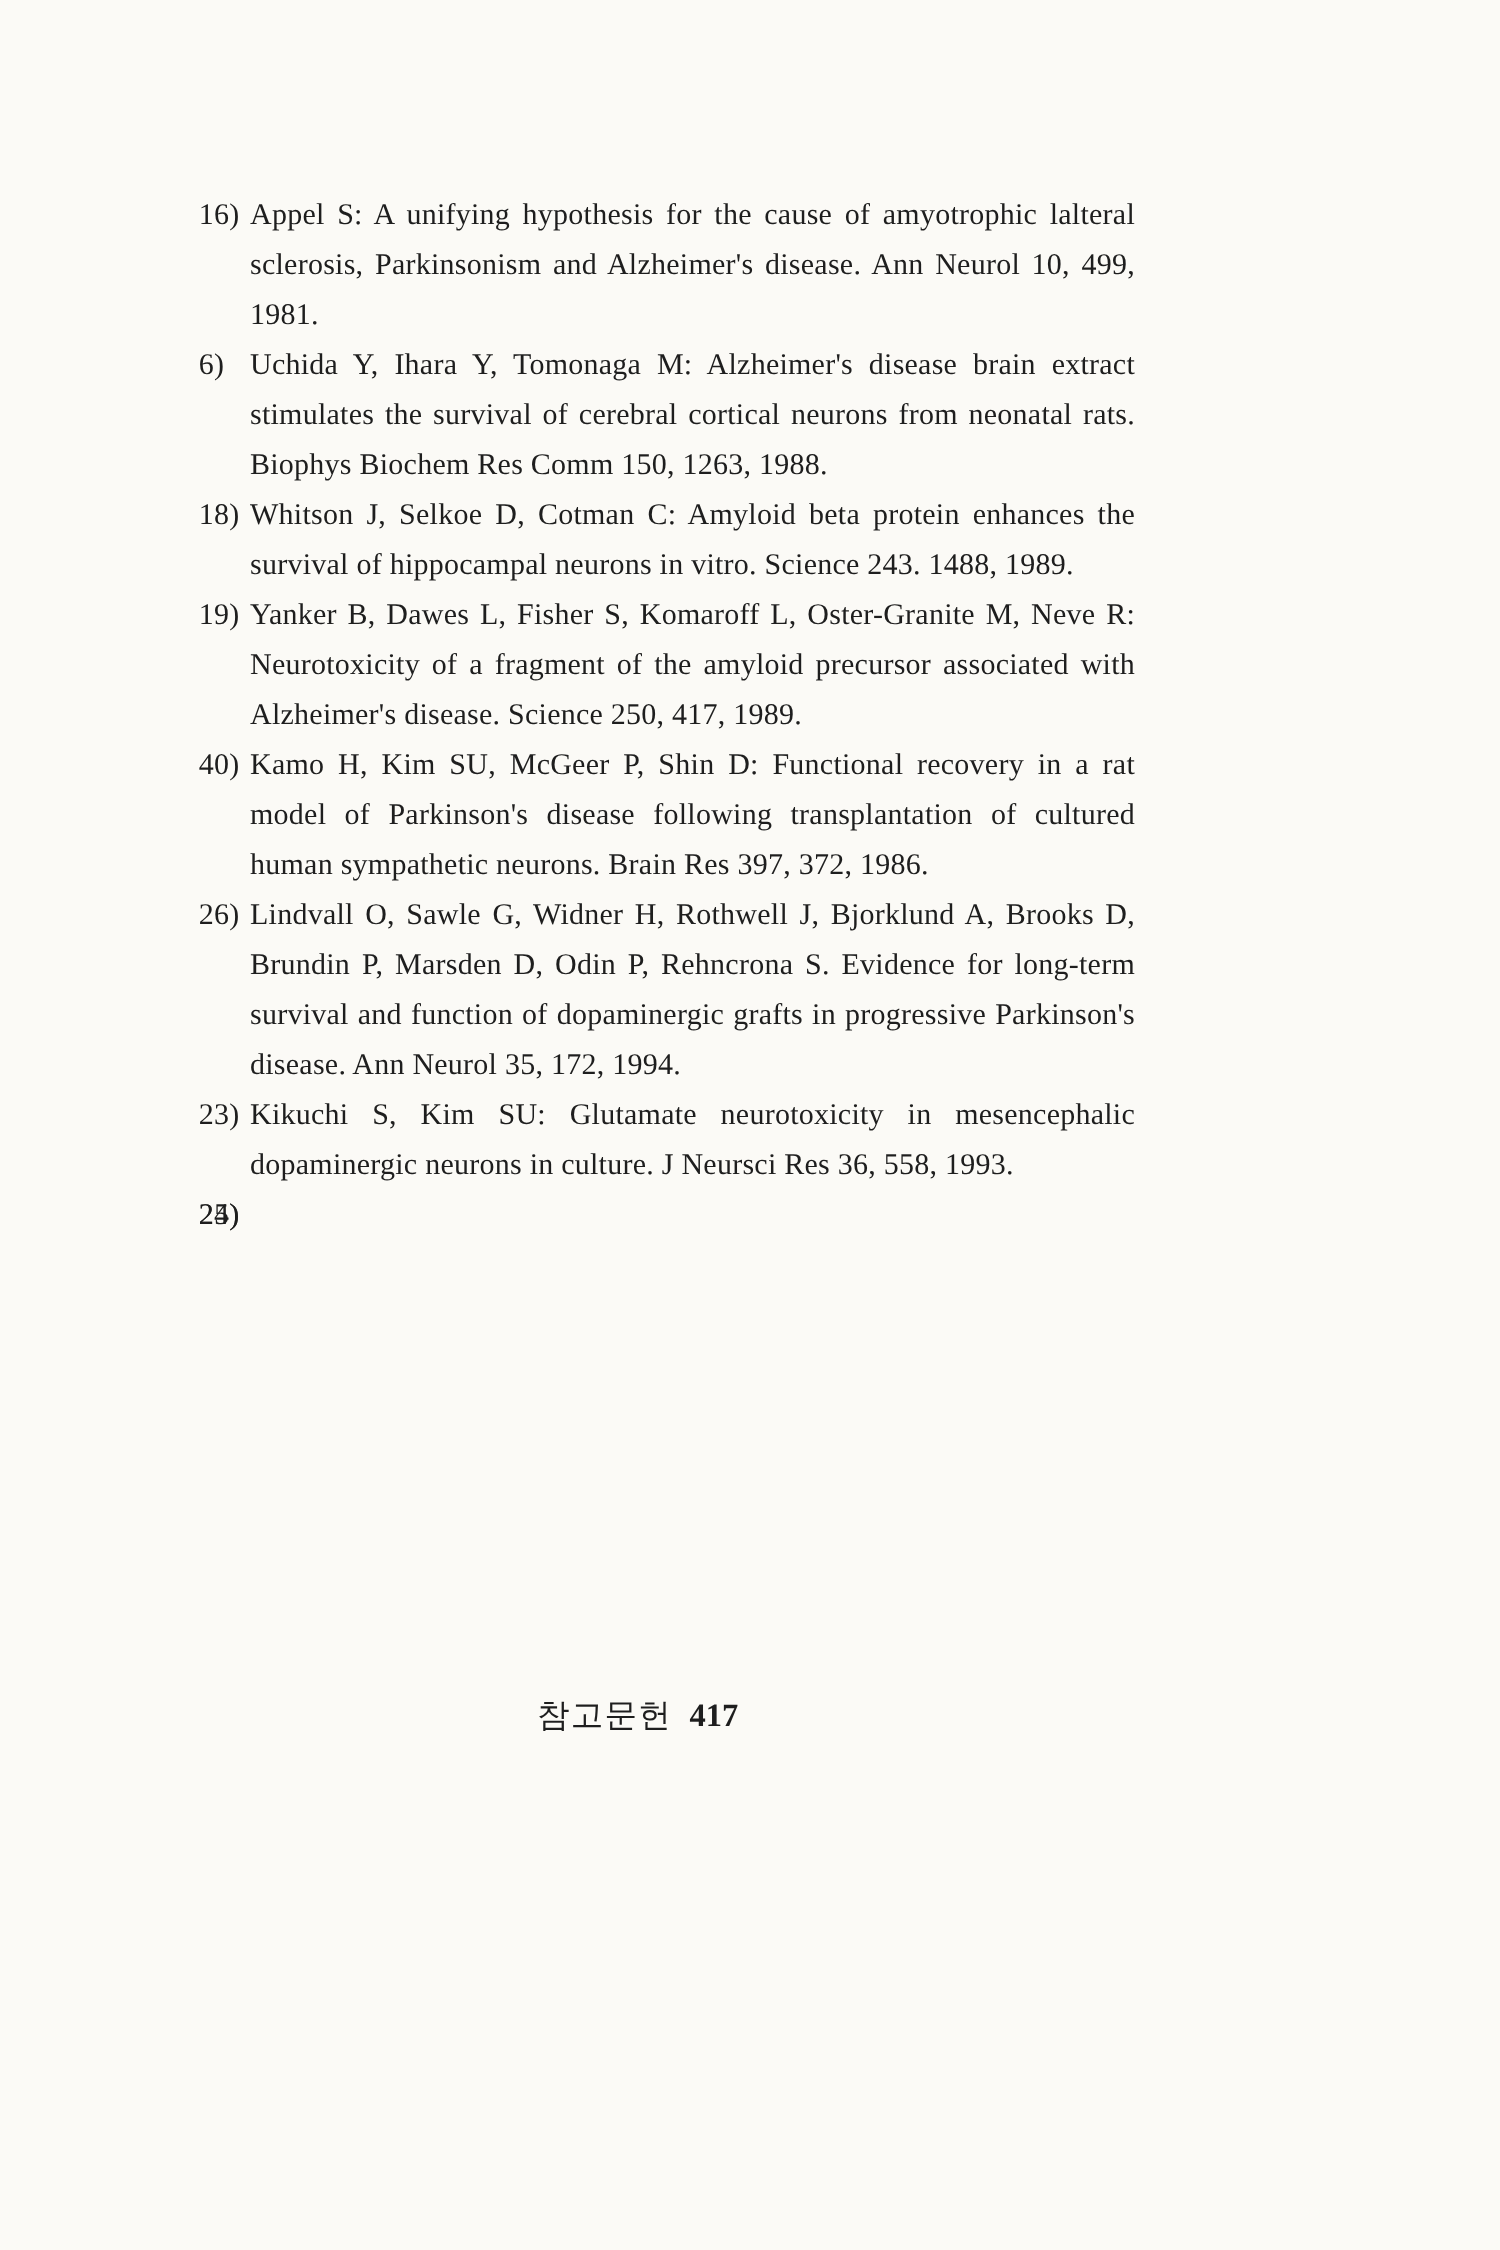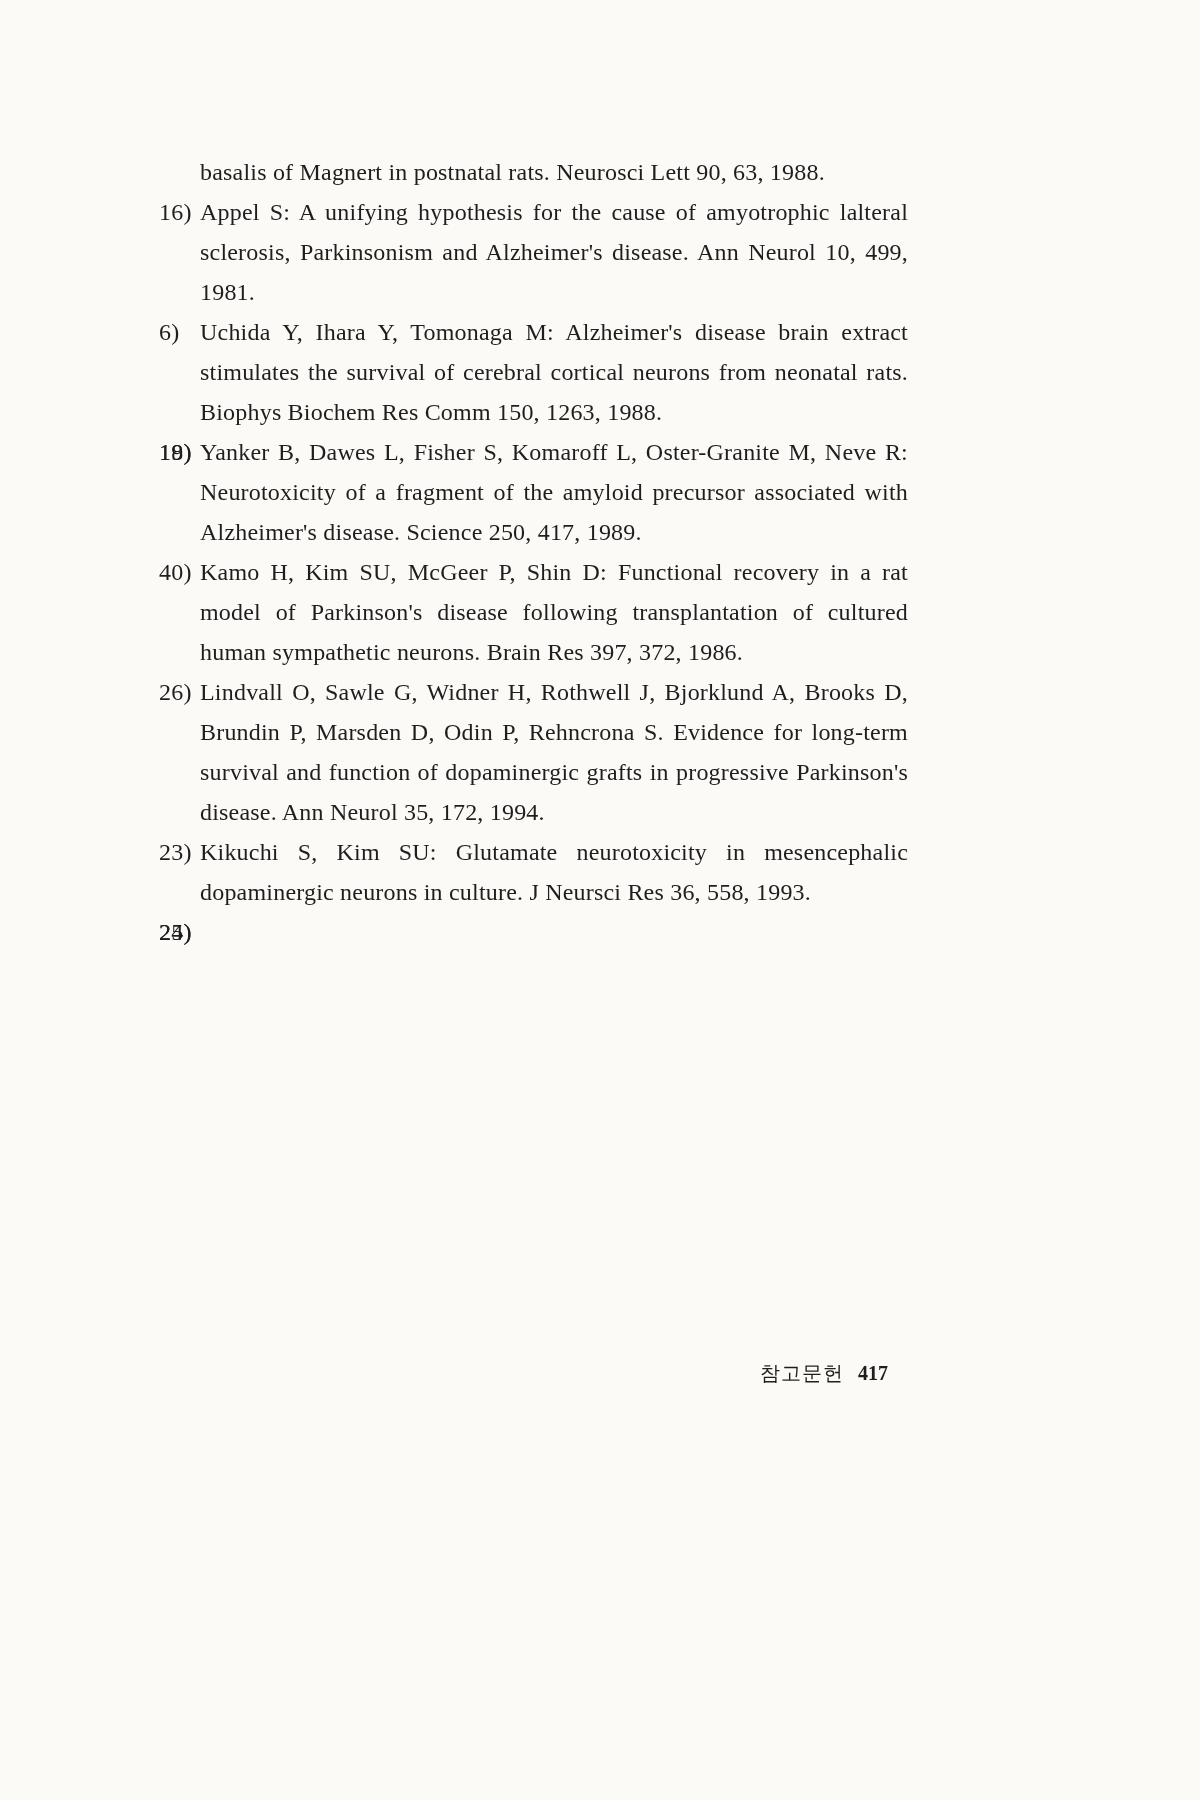--- a/index.html
+++ b/index.html
@@ -37,56 +37,53 @@
     top: 0;
     width: 60px;
     white-space: nowrap;
     margin-left: 27px;
   }
   .footer {
     position: absolute;
     left: 132px;
     top: 1358px;
     width: 756px;
-    text-align: right;
-    font-size: 20px;
+    text-align: center;
+    font-size: 26px;
     line-height: 30px;
   }
   .footer .section-label {
     letter-spacing: 1px;
   }
   .footer .page-number {
     font-weight: bold;
     margin-left: 14px;
   }
 </style>
 </head>
 <body>
 
 <div class="page">
 
   <div class="content">
 
-    <div class="ref-item">
-      <span class="ref-number"></span>
-      <span>basalis of Magnert in postnatal rats. Neurosci Lett 90, 63, 1988.</span>
-    </div>
 
     <div class="ref-item">
       <span class="ref-number">16)</span>
       <span>Appel S: A unifying hypothesis for the cause of amyotrophic lalteral sclerosis, Parkinsonism and Alzheimer's disease. Ann Neurol 10, 499, 1981.</span>
     </div>
 
     <div class="ref-item">
       <span class="ref-number">6)</span>
       <span>Uchida Y, Ihara Y, Tomonaga M: Alzheimer's disease brain extract stimulates the survival of cerebral cortical neurons from neonatal rats. Biophys Biochem Res Comm 150, 1263, 1988.</span>
     </div>
 
     <div class="ref-item">
       <span class="ref-number">18)</span>
+      <span>Whitson J, Selkoe D, Cotman C: Amyloid beta protein enhances the survival of hippocampal neurons in vitro. Science 243. 1488, 1989.</span>
     </div>
 
     <div class="ref-item">
       <span class="ref-number">19)</span>
       <span>Yanker B, Dawes L, Fisher S, Komaroff L, Oster-Granite M, Neve R: Neurotoxicity of a fragment of the amyloid precursor associated with Alzheimer's disease. Science 250, 417, 1989.</span>
     </div>
 
     <div class="ref-item">
       <span class="ref-number">40)</span>
       <span>Kamo H, Kim SU, McGeer P, Shin D: Functional recovery in a rat model of Parkinson's disease following transplantation of cultured human sympathetic neurons. Brain Res 397, 372, 1986.</span>

